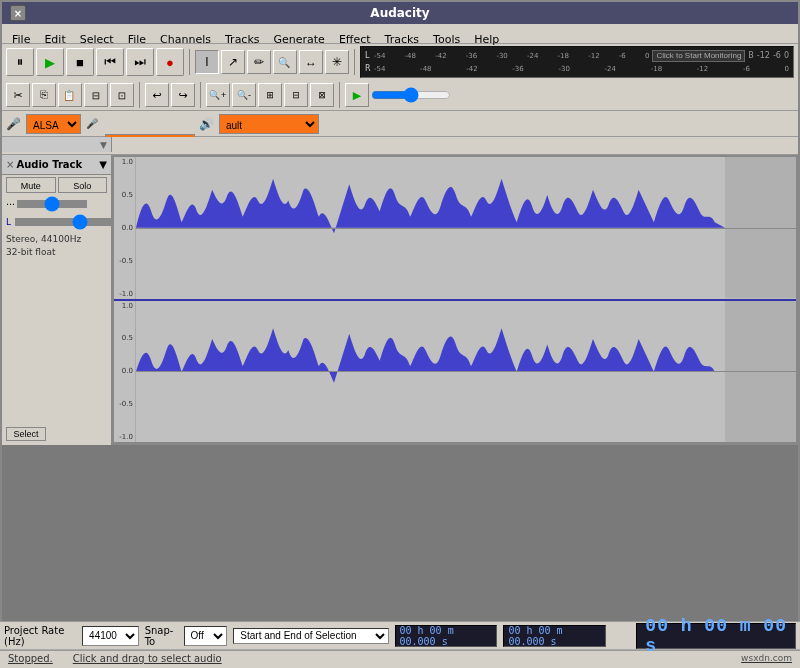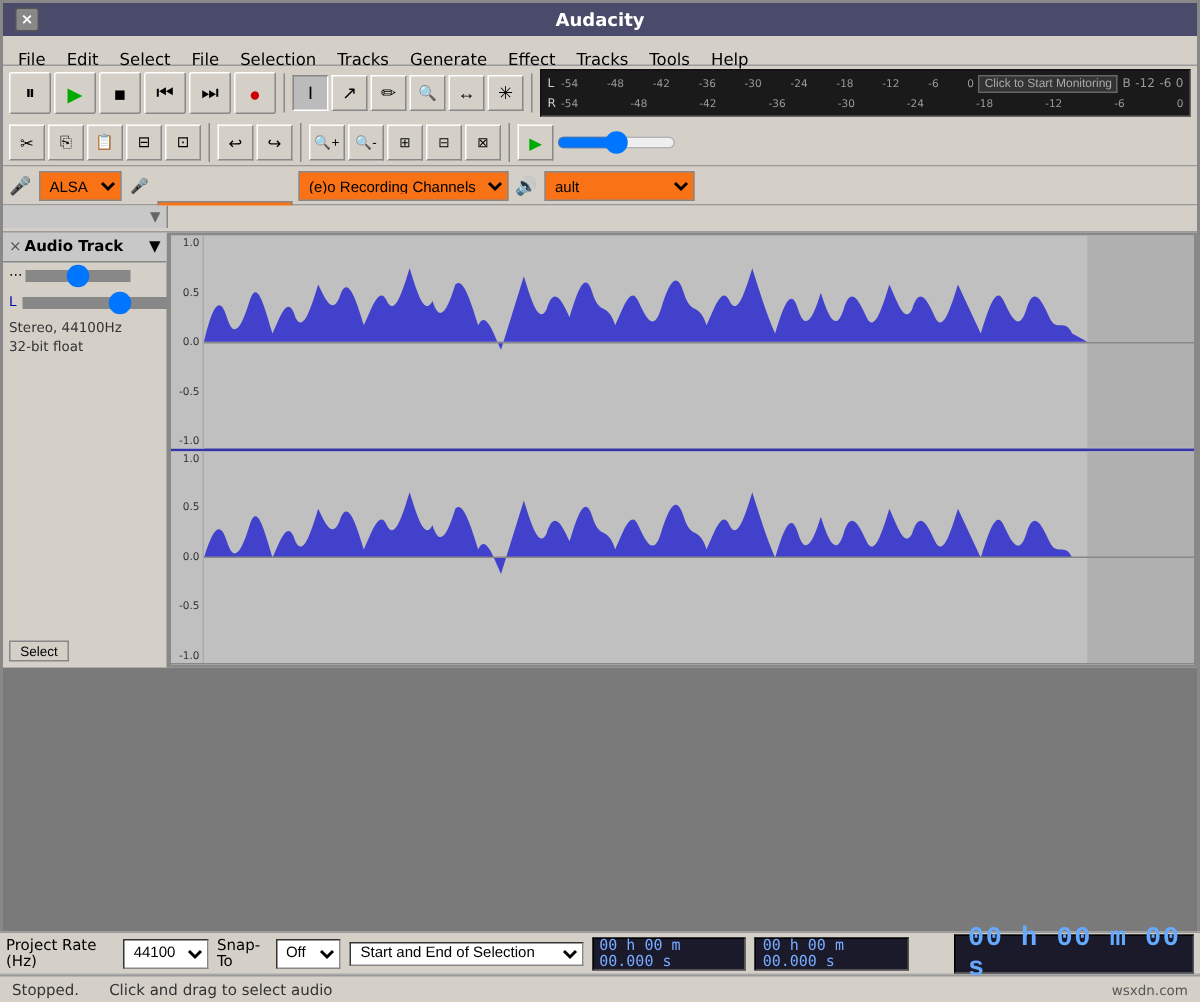--- a/index.html
+++ b/index.html
@@ -403,21 +403,21 @@
 <div id="titlebar">
   <div id="close-btn">×</div>
   <span>Audacity</span>
 </div>
 
 <div id="menubar">
   <span class="menu-item">File</span>
   <span class="menu-item">Edit</span>
   <span class="menu-item">Select</span>
   <span class="menu-item">File</span>
-  <span class="menu-item">Selection</span>
+  <span class="menu-item">Channels</span>
   <span class="menu-item">Tracks</span>
   <span class="menu-item">Generate</span>
   <span class="menu-item">Effect</span>
   <span class="menu-item">Tracks</span>
   <span class="menu-item">Tools</span>
   <span class="menu-item">Help</span>
 </div>
 
 <div id="toolbar-area">
   <div id="toolbar-row1">
@@ -504,23 +504,20 @@
 
 <div id="device-toolbar">
   <div class="device-icon">🎤</div>
   <select class="device-select" style="width:55px;">
     <option>ALSA</option>
   </select>
   <div class="device-icon" style="font-size:10px;">🎤</div>
   <select class="device-select" style="width:90px;margin-top:41px;">
     <option>ult</option>
   </select>
-  <select class="device-select" style="width:140px;">
-    <option>(e)o Recording Channels</option>
-  </select>
   <div class="device-icon">🔊</div>
   <select class="device-select" style="width:100px;">
     <option>ault</option>
   </select>
 </div>
 
 <div id="timeline-ruler">
   <div style="width:110px; flex-shrink:0; background:#c8c8c8; border-right:1px solid #888; height:100%; display:flex; align-items:center; justify-content:flex-end; padding-right:4px;">
     <span style="font-size:9px; color:#666;">▼</span>
   </div>
@@ -539,20 +536,24 @@
   </div>
 </div>
 
 <div id="main-content" style="display:flex; flex-direction:row; height:290px; background:#7a7a7a;">
 
   <div id="track-controls">
     <div class="track-header">
       <span class="track-close-btn">×</span>
       <span class="track-name">Audio Track</span>
       <span class="track-dropdown">▼</span>
+    </div>
+    <div class="mute-solo-row">
+      <button class="mute-btn">Mute</button>
+      <button class="solo-btn">Solo</button>
     </div>
     <div class="gain-row">
       <span style="font-size:9px; margin-right:2px;">⋯</span>
       <input type="range" class="gain-slider" min="-36" max="36" value="0" style="">
     </div>
     <div class="pan-row">
       <span class="pan-label-l">L</span>
       <input type="range" class="pan-slider" min="-100" max="100" value="0" style="">
       <span class="pan-label-r">R</span>
     </div>
@@ -663,19 +664,19 @@
 
     <div class="time-input-box" style="background:#1a1a2a; color:#77aaff; border:1px inset #555; font-family:monospace; font-size:10px; height:22px; padding:1px 4px; display:flex; align-items:center;">
       <span>00 h 00 m 00.000 s</span>
     </div>
 
     <div class="time-display" style="background:#1a1a2a; color:#66aaff; font-family:'Courier New',monospace; font-size:18px; font-weight:bold; padding:2px 8px; border:1px inset #555; letter-spacing:1px; height:26px; display:flex; align-items:center;">
       <span>00 h 00 m 00 s</span>
     </div>
   </div>
 
-  <div id="status-bar" style="display:flex; align-items:flex-end; padding:2px 8px; gap:20px; height:18px; background:#d4d0c8;">
+  <div id="status-bar" style="display:flex; align-items:flex-start; padding:2px 8px; gap:20px; height:18px; background:#d4d0c8;text-decoration:underline;">
     <span>Stopped.</span>
     <span>Click and drag to select audio</span>
     <span style="flex:1;"></span>
     <span style="font-size:9px; color:#555;">wsxdn.com</span>
   </div>
 </div>
 
 </body></html>

